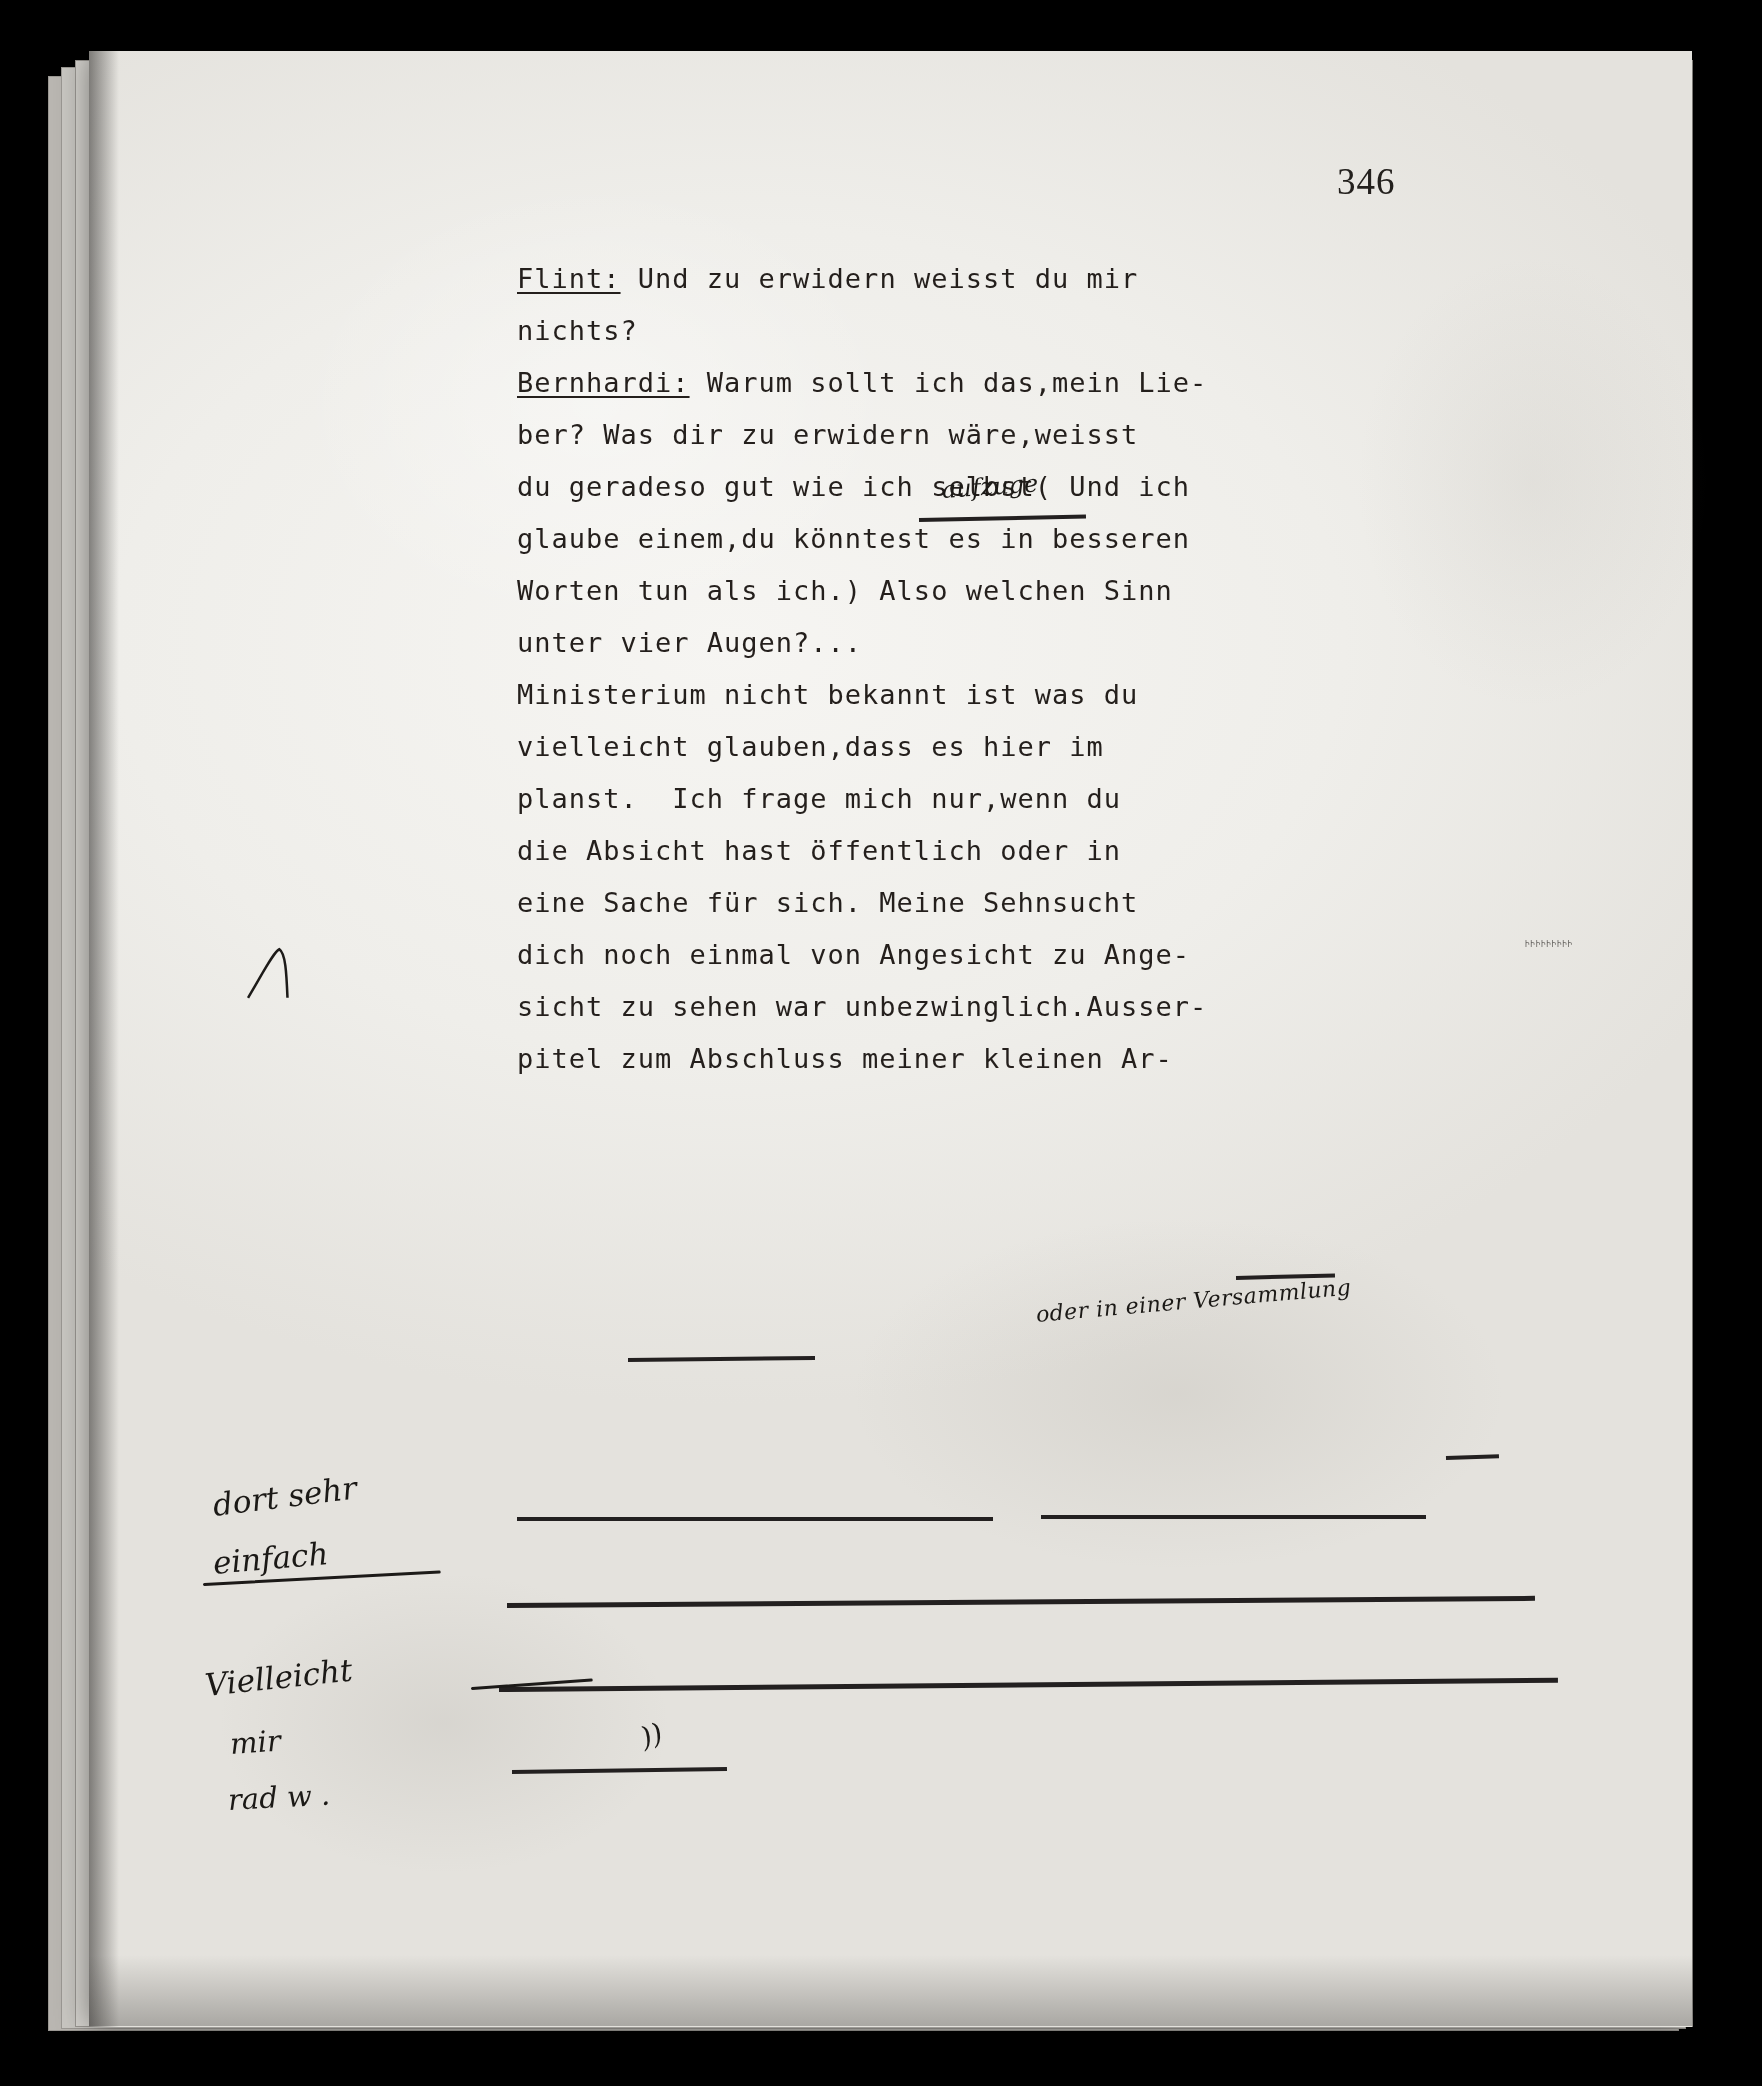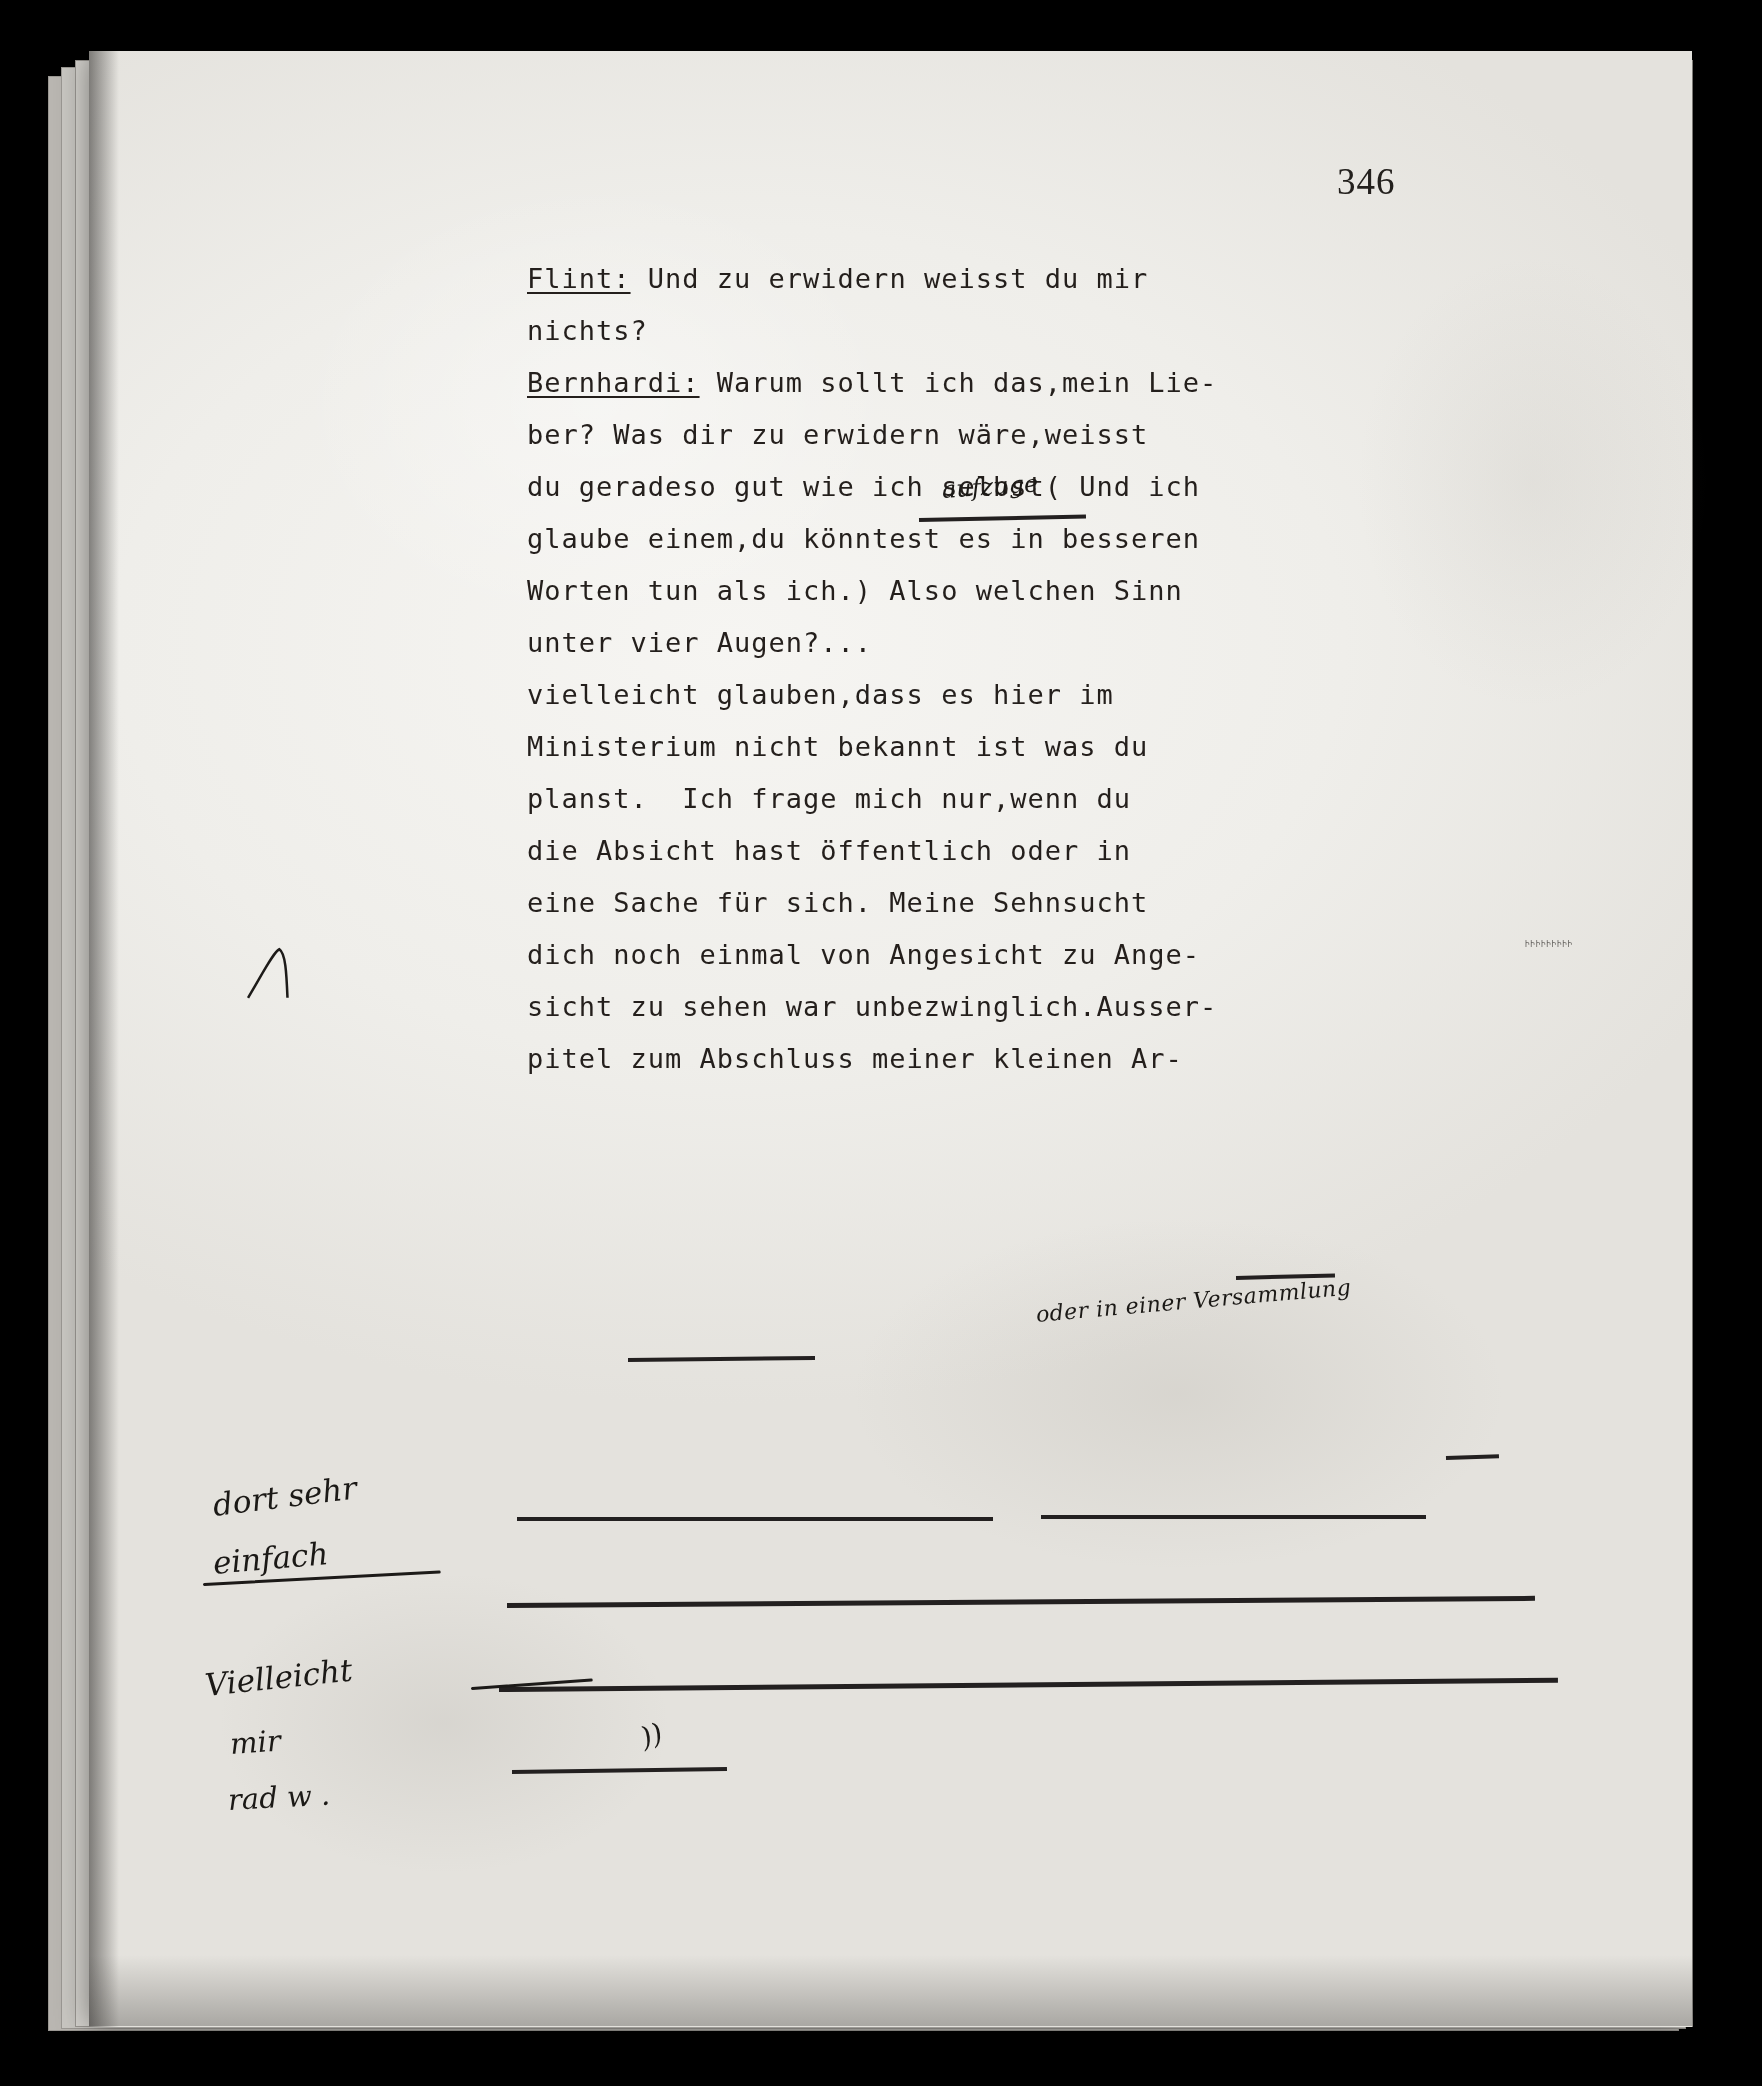--- a/index.html
+++ b/index.html
@@ -90,21 +90,20 @@
   }
 
   .tline {
     position: relative;
     font-family: "DejaVu Sans Mono", monospace;
     font-size: 27px;
     line-height: 52px;
     color: #241f1c;
     letter-spacing: 1px;
     white-space: pre;
-    margin-left: 10px;
   }
 
   .u-name { text-decoration: underline; text-underline-offset: 3.5px; }
 
   
   .hand {
     position: absolute;
     font-family: "DejaVu Serif", serif;
     font-style: italic;
     color: #1b1916;
@@ -176,22 +175,22 @@
 
   <div id="typed-body">
     <div class="tline"><span class="u-name">Flint:</span><span> Und zu erwidern weisst du mir</span></div>
     <div class="tline"><span>nichts?</span></div>
     <div class="tline"><span class="u-name">Bernhardi:</span><span> Warum sollt ich das,mein Lie-</span></div>
     <div class="tline"><span>ber? Was dir zu erwidern wäre,weisst</span></div>
     <div class="tline"><span>du geradeso gut wie ich selbst( Und ich</span></div>
     <div class="tline"><span>glaube einem,du könntest es in besseren</span></div>
     <div class="tline"><span>Worten tun als ich.) Also welchen Sinn</span></div>
     <div class="tline"><span>unter vier Augen?...</span></div>
+    <div class="tline"><span>Ministerium nicht bekannt ist was du</span></div>
     <div class="tline"><span>vielleicht glauben,dass es hier im</span></div>
-    <div class="tline"><span>Ministerium nicht bekannt ist was du</span></div>
     <div class="tline"><span>planst.  Ich frage mich nur,wenn du</span></div>
     <div class="tline"><span>die Absicht hast öffentlich oder in</span></div>
     <div class="tline"><span>eine Sache für sich. Meine Sehnsucht</span></div>
     <div class="tline"><span>dich noch einmal von Angesicht zu Ange-</span></div>
     <div class="tline"><span>sicht zu sehen war unbezwinglich.Ausser-</span></div>
     <div class="tline"><span>pitel zum Abschluss meiner kleinen Ar-</span></div>
   </div>
 
   <div class="strike" style="left:919px; top:518px; width:167px; height:3.5px; transform:rotate(-1.2deg);"></div>
 

